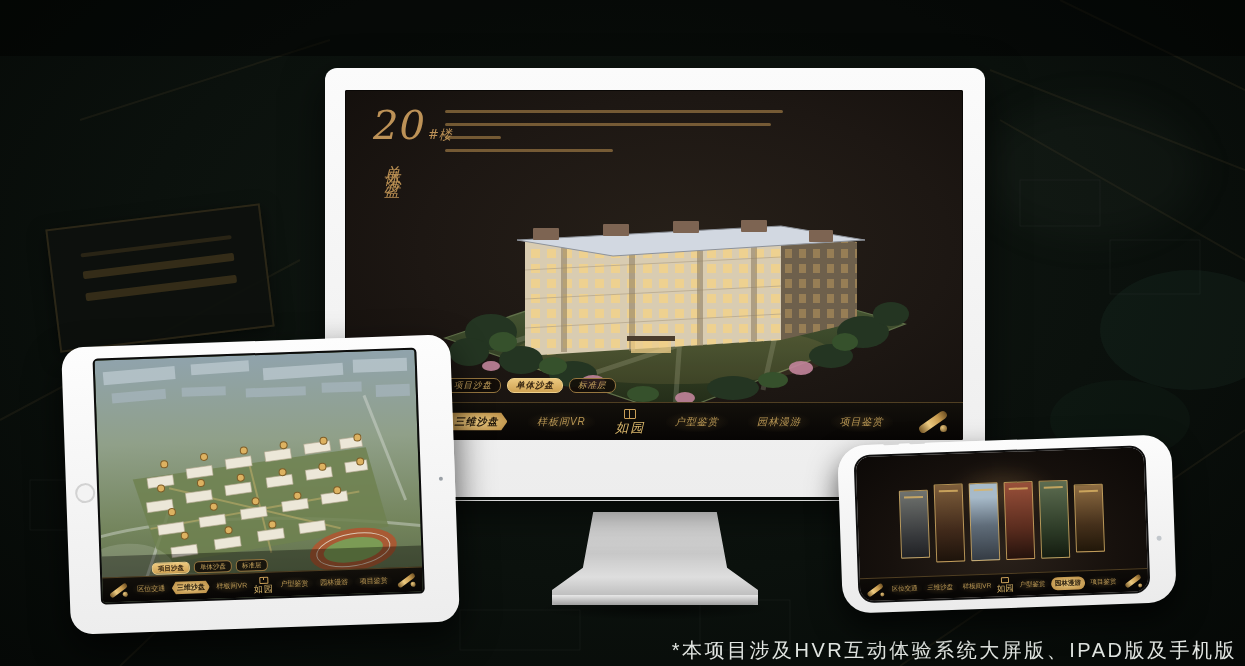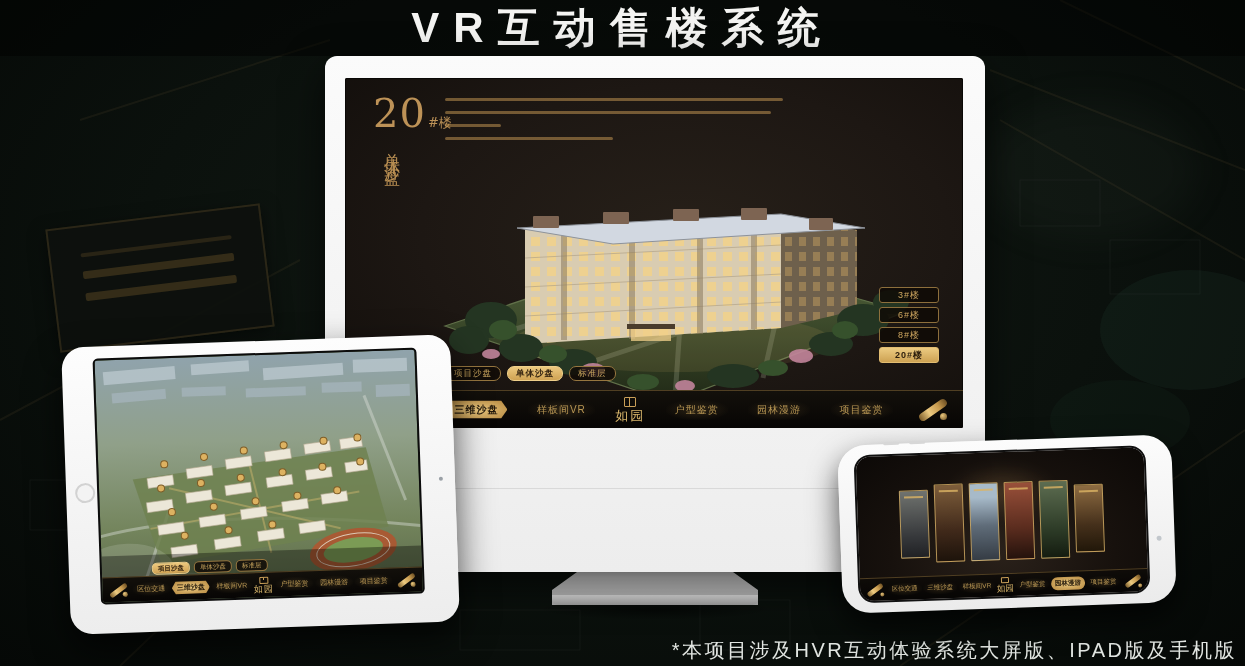--- a/index.html
+++ b/index.html
@@ -7,22 +7,22 @@
     background:radial-gradient(ellipse at 50% 40%, #121a14 0%, #0b110d 55%, #050806 100%);
     font-family:"Liberation Sans", sans-serif;}
   
   .bg-svg{position:absolute;inset:0;}
   .bg-blob{position:absolute;border-radius:50%;filter:blur(18px);}
   
   .page-title{position:absolute;top:0px;left:0;width:100%;text-align:center;margin:0;
     color:#f4f4f2;font-size:42px;font-weight:bold;letter-spacing:14px;line-height:56px;}
   .footnote{position:absolute;right:8px;bottom:2px;color:#e2e6e2;font-size:20px;letter-spacing:2.5px;}
   
-  .monitor{position:absolute;left:325px;top:56px;width:660px;height:516px;background:linear-gradient(#fbfbfb,#ededed);
-    border-radius:12px;box-shadow:0 14px 40px rgba(0,0,0,.65);z-index:2;}
+  .monitor{position:absolute;left:325px;top:68px;width:660px;height:429px;background:linear-gradient(#fbfbfb,#ededed);
+    border-radius:12px;box-shadow:0 14px 40px rgba(0,0,0,.65);z-index:2;font-style:italic;}
   .m-chin-line{position:absolute;left:0;right:0;top:432px;height:1px;background:#d9d9d9;}
   .m-screen{position:absolute;left:20px;top:22px;width:618px;height:350px;border-radius:2px;
     background:radial-gradient(ellipse at 55% 45%, #272019 0%, #1d1713 55%, #120e0b 100%);
     box-shadow:inset 0 0 0 1px #0a0806;overflow:hidden;}
   .m-stand{position:absolute;left:552px;top:512px;width:206px;height:93px;z-index:1;
     background:linear-gradient(180deg,#ececec 0%,#c9c9c9 45%,#dedede 70%,#aeaeae 100%);
     clip-path:polygon(20% 0,80% 0,85% 60%,100% 84%,100% 100%,0 100%,0 84%,15% 60%);}
   .m-stand::after{content:"";position:absolute;left:0;right:0;bottom:0;height:10px;
     background:linear-gradient(180deg,#e8e8e8,#9f9f9f);border-radius:0 0 6px 6px;}
   .m-shadow{position:absolute;left:535px;top:598px;width:240px;height:22px;border-radius:50%;
@@ -138,21 +138,20 @@
     <ellipse cx="1120" cy="420" rx="70" ry="40" fill="rgba(40,80,60,0.10)"></ellipse>
     <rect x="0" y="0" width="1245" height="56" fill="rgba(0,0,0,0.45)"></rect>
   </svg>
   <div class="plaque">
       <i></i>
       <i></i>
       <i></i>
     </div>
   <div class="bg-blob" style="left:980px;top:100px;width:220px;height:140px;background:rgba(120,140,120,.05);"></div>
 
-  <h1 class="page-title">VR互动售楼系统</h1>
 
   <div class="m-shadow"></div>
   <div class="m-stand"></div>
   <div class="monitor">
     <div class="m-chin-line"></div>
     <div class="m-screen">
 
       <div class="panel-num">
         <span class="num">20</span><span class="suf">#楼</span>
       </div>
@@ -229,26 +228,20 @@
           <ellipse cx="210" cy="252" rx="16" ry="8"></ellipse>
         </g>
         <g fill="#c2849b" opacity="0.9">
           <ellipse cx="160" cy="240" rx="12" ry="7"></ellipse>
             <ellipse cx="368" cy="226" rx="12" ry="7"></ellipse>
           <ellipse cx="252" cy="256" rx="10" ry="6"></ellipse>
             <ellipse cx="58" cy="224" rx="9" ry="5"></ellipse>
         </g>
       </svg>
 
-      <div class="bcol">
-        <div class="bbtn">3#楼</div>
-        <div class="bbtn">6#楼</div>
-        <div class="bbtn">8#楼</div>
-        <div class="bbtn selected">20#楼</div>
-      </div>
 
       <div class="subtabs m-subtabs">
         <div class="stab">项目沙盘</div>
         <div class="stab selected">单体沙盘</div>
         <div class="stab">标准层</div>
       </div>
 
       <div class="ui-bar m-bar">
         <div class="ui-item">区位交通</div>
         <div class="ui-item selected">三维沙盘</div>

